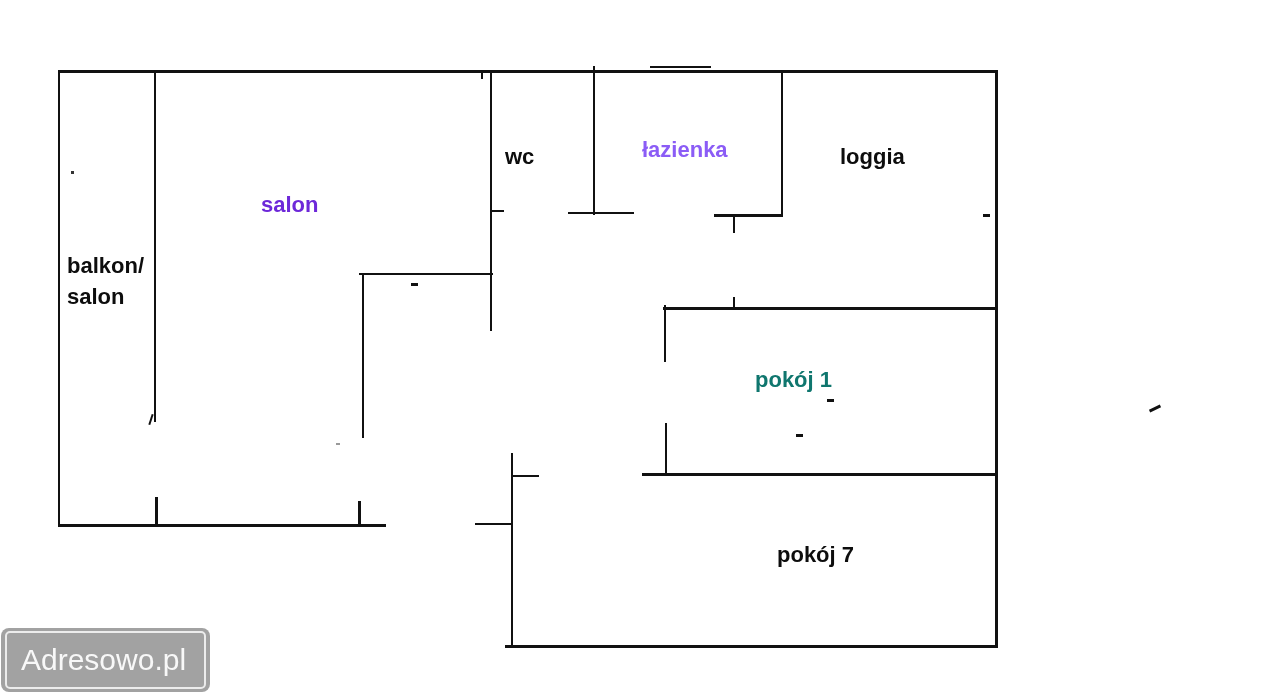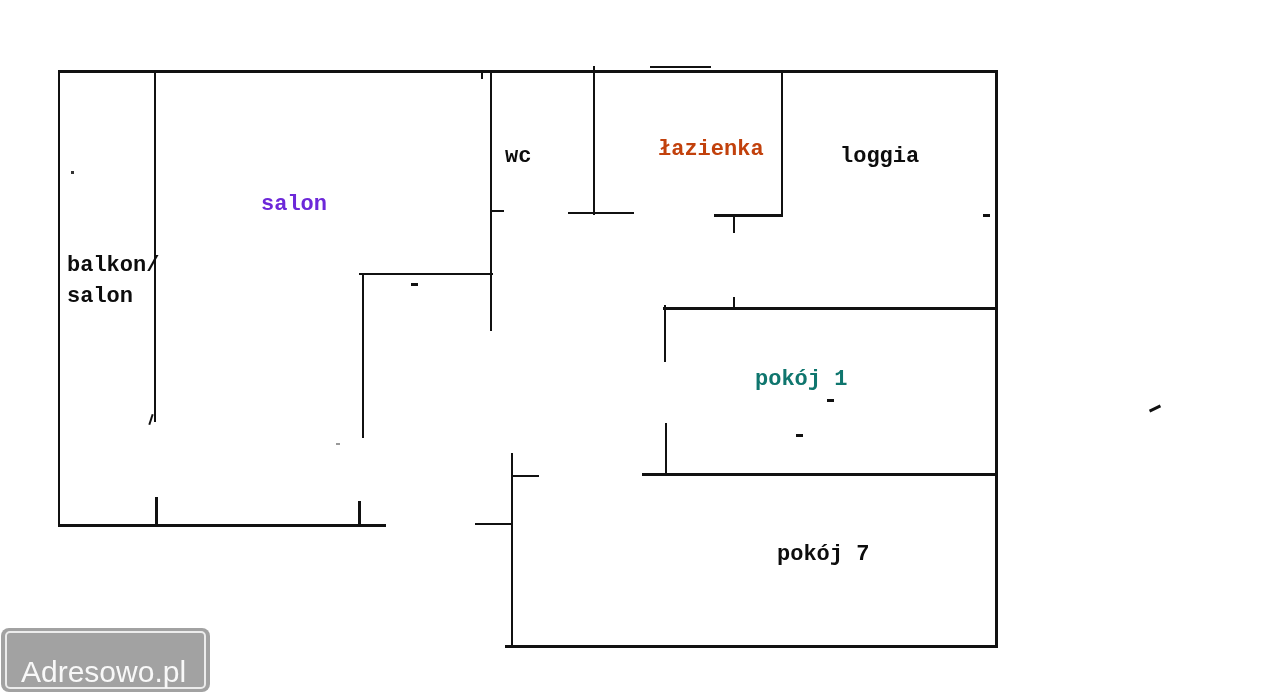--- a/index.html
+++ b/index.html
@@ -7,21 +7,21 @@
     position:relative;
     width:1280px;height:694px;
     background:#ffffff;
     overflow:hidden;
     font-family:"Liberation Sans", sans-serif;
   }
   .wall{position:absolute;background:#111;}
   .mark{position:absolute;background:#111;}
   .room-label{
     position:absolute;
-    font-family:Liberation Mono, monospace;
+    font-family:Liberation Sans, sans-serif;
     font-weight:bold;
     font-size:22px;
     line-height:22px;
     color:#0d0d0d;
     white-space:pre-line;
   }
   .room-label.two-line{line-height:31px;}
   .watermark{
     position:absolute;
     left:1px;top:628px;
@@ -29,21 +29,21 @@
     background:#a2a2a2;
     border-radius:8px;
     box-sizing:border-box;
   }
   .watermark-inner{
     position:absolute;
     left:4px;top:3px;right:4px;bottom:3px;
     border:2px solid #ececec;
     border-radius:5px;
     display:flex;
-    align-items:flex-end;
+    align-items:center;
   }
   .watermark-text{
     color:#f8f8f8;
     font-size:30px;
     line-height:30px;
     padding-left:14px;
     letter-spacing:0px;
     white-space:nowrap;
   }
 </style>
@@ -88,21 +88,21 @@
       <div class="mark" style="left: 796px; top: 434px; width: 7px; height: 3px; background: rgb(17, 17, 17);"></div>
       <div class="mark" style="left: 336px; top: 443px; width: 4px; height: 2px; background: rgb(153, 153, 153);"></div>
       <div class="mark" style="left: 1149px; top: 407px; width: 12px; height: 3px; background: rgb(17, 17, 17); transform: rotate(-25deg);"></div>
       <div class="mark" style="left: 150px; top: 414px; width: 2px; height: 11px; background: rgb(17, 17, 17); transform: rotate(18deg);"></div>
     </div>
   <div id="labels-layer">
       <div class="room-label two-line" style="left: 67px; top: 250px; color: rgb(13, 13, 13);">balkon/
 salon</div>
       <div class="room-label" style="left: 261px; top: 194px; color: #6d28d9;">salon</div>
       <div class="room-label" style="left: 505px; top: 146px; color: rgb(13, 13, 13);">wc</div>
-      <div class="room-label" style="left: 642px; top: 139px; color: #c2410c; margin-left: 16px;">łazienka</div>
+      <div class="room-label" style="left: 642px; top: 139px; color: #8b5cf6;">łazienka</div>
       <div class="room-label" style="left: 840px; top: 146px; color: rgb(13, 13, 13);">loggia</div>
       <div class="room-label" style="left: 755px; top: 369px; color: #0f766e;">pokój 1</div>
       <div class="room-label" style="left: 777px; top: 544px; color: rgb(13, 13, 13);">pokój 7</div>
     </div>
 
   <div class="watermark">
     <div class="watermark-inner">
       <span class="watermark-text">Adresowo.pl</span>
     </div>
   </div>

